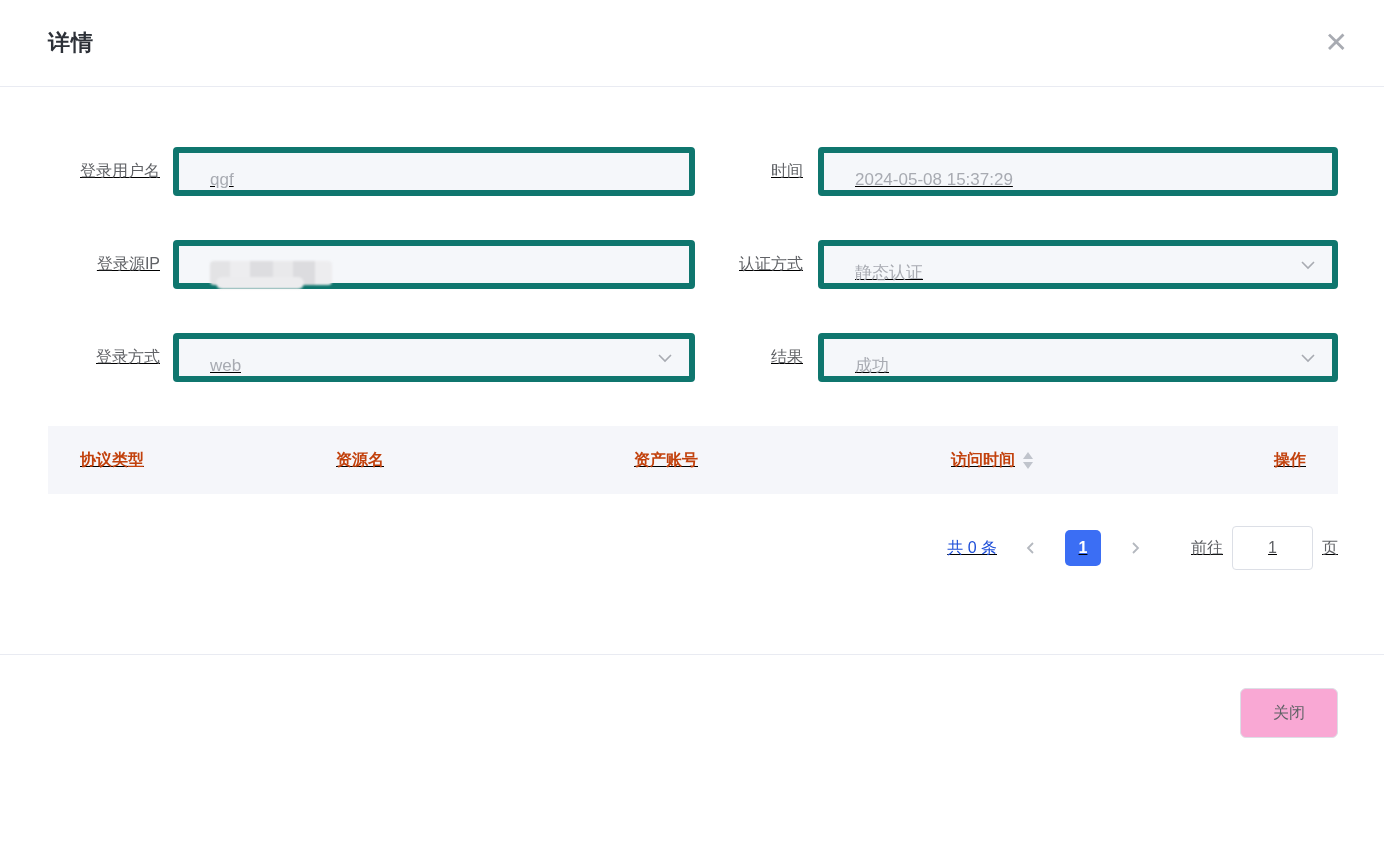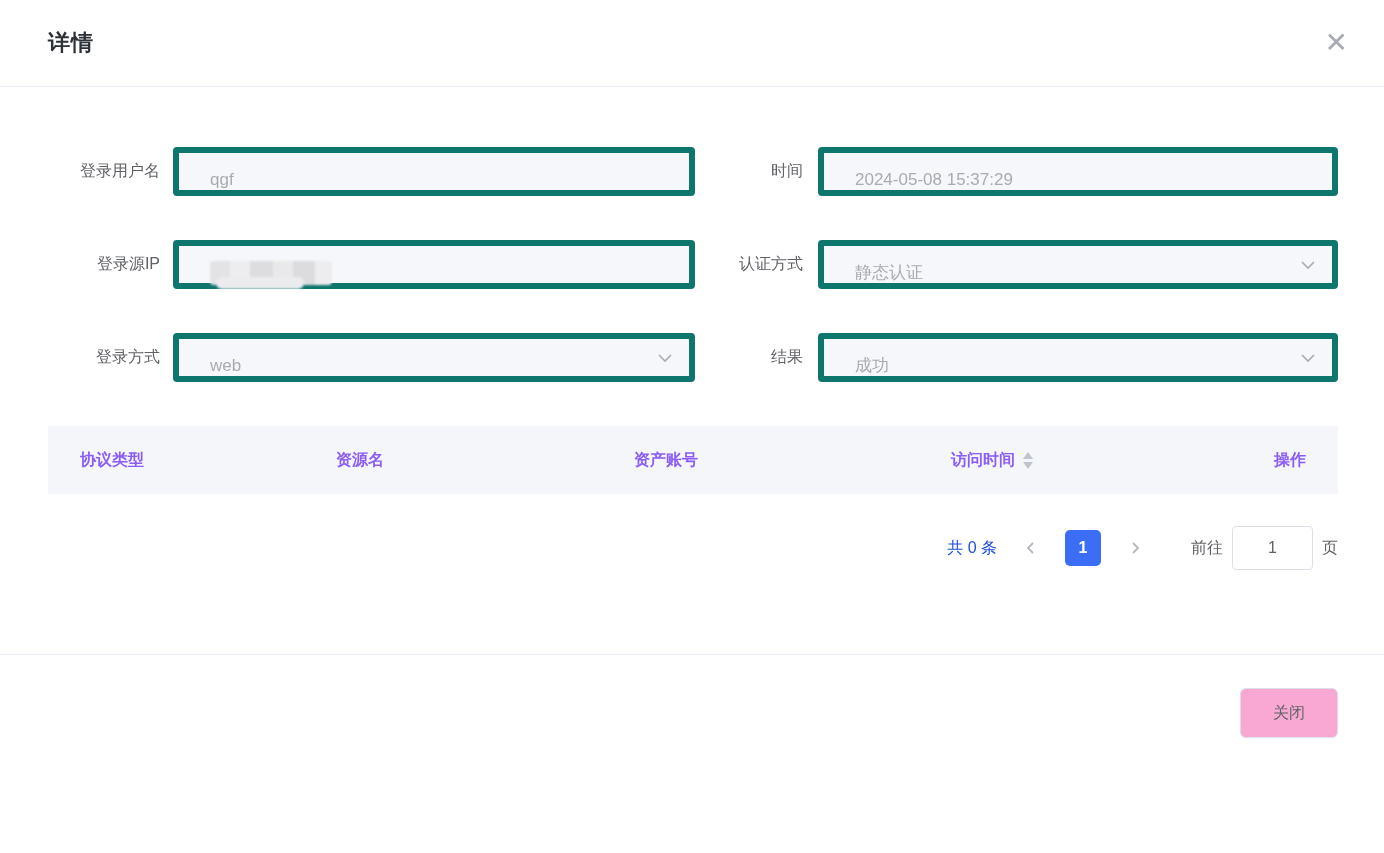--- a/index.html
+++ b/index.html
@@ -8,21 +8,21 @@
   .dialog { width:1384px; height:853px; display:flex; flex-direction:column; }
 
   
   .dlg-header { height:87px; flex:0 0 87px; border-bottom:1px solid #e9ebf2;
     display:flex; align-items:center; justify-content:space-between; padding:0 36px 0 48px; }
   .dlg-title { font-size:22px; font-weight:700; color:#2d3138; letter-spacing:1px; }
   .dlg-close { font-size:28px; color:#a8abb2; line-height:1; cursor:pointer;
     font-weight:300; user-select:none; }
 
   
-  .dlg-body { padding:60px 46px 0 48px; }
+  .dlg-body { padding:60px 46px 0 48px;text-decoration:underline; }
   .form-row { display:flex; margin-bottom:44px; }
   .field { display:flex; align-items:center; }
   .field-left { width:647px; }
   .field-right { width:643px; }
   .field-label { font-size:16px; color:#606266; text-align:right; flex:0 0 auto; }
   .field-left .field-label { width:112px; margin-right:13px; }
   .field-right .field-label { width:108px; margin-right:15px; }
   .control { position:relative; flex:1; height:49px; background:#f5f7fa;
     border:6px solid #0f766e; border-radius:4px; display:flex; align-items:center;
     padding:16px 44px 0 31px; }
@@ -34,21 +34,21 @@
   .masked-blob { width:122px; height:24px; border-radius:4px; position:relative;
     background:linear-gradient(90deg,#e3e3e5 0 16%,#ededef 16% 33%,#dddde0 33% 52%,
       #e9e9eb 52% 68%,#dcdcdf 68% 86%,#ededef 86% 100%);
     filter:blur(1.2px); }
   .masked-blob::after { content:""; position:absolute; left:6px; right:28px; top:16px;
     height:12px; border-radius:8px; background:#ececee; }
 
   
   .table { margin-top:40px; }
   .t-head { display:flex; align-items:center; height:68px; background:#f5f6fa; }
-  .t-cell { font-size:16px; font-weight:700; color:#8b5cf6; display:flex; align-items:center; }
+  .t-cell { font-size:16px; font-weight:700; color:#c2410c; display:flex; align-items:center; }
   .t-c1 { flex:0 0 288px; padding-left:32px; }
   .t-c2 { flex:0 0 298px; }
   .t-c3 { flex:0 0 317px; }
   .t-c4 { flex:0 0 300px;align-items:center; }
   .t-c5 { flex:1; justify-content:flex-end; padding-right:32px; }
   .sort-caret { display:inline-flex; flex-direction:column; margin-left:8px; }
   .sort-caret i { display:block; width:0; height:0; border-left:5px solid transparent;
     border-right:5px solid transparent; }
   .sort-caret .up { border-bottom:7px solid #c0c4cc; margin-bottom:3px; }
   .sort-caret .down { border-top:7px solid #c0c4cc; }

